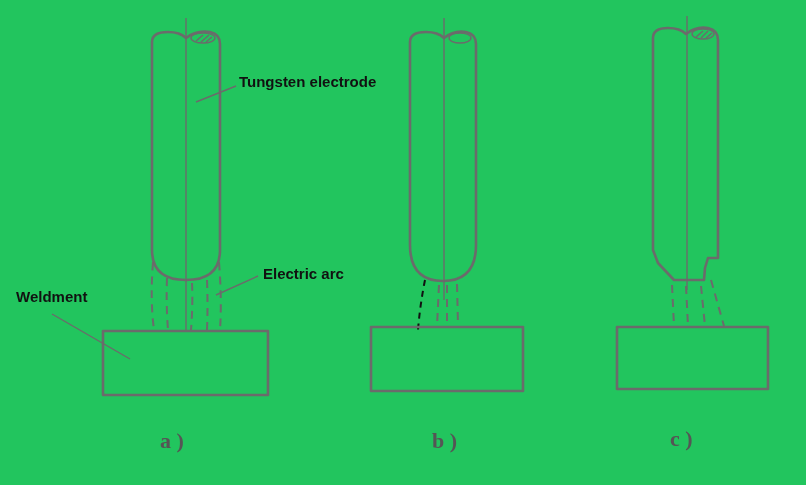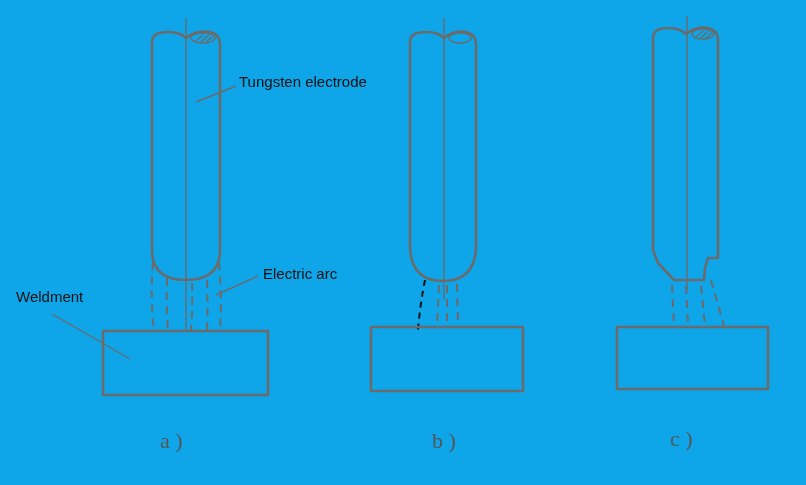--- a/index.html
+++ b/index.html
@@ -1,16 +1,16 @@
 <!DOCTYPE html>
 <html><head>
 <meta charset="utf-8">
 <style>
   html, body { margin: 0; padding: 0; background: #ffffff; }
-  #stage { position: relative; width: 806px; height: 485px; overflow: hidden; background: #0ea5e9; }
+  #stage { position: relative; width: 806px; height: 485px; overflow: hidden; background: #22c55e; font-weight: bold; }
   svg { position: absolute; left: 0; top: 0; }
   .ln { stroke: #6b6b6b; stroke-width: 2.6; fill: none; stroke-linecap: round; stroke-linejoin: round; }
   .thin { stroke: #6b6b6b; stroke-width: 1.4; fill: none; }
   .dash { stroke: #6b6b6b; stroke-width: 2; fill: none; stroke-dasharray: 8 6; }
   .dashdark { stroke: #111; stroke-width: 2; fill: none; stroke-dasharray: 6 5; }
   .label { font-family: "Liberation Sans", sans-serif; font-size: 15px; fill: #111; }
   .cap { font-family: "Liberation Serif", serif; font-size: 22px; fill: #555; }
 </style>
 </head>
 <body>

